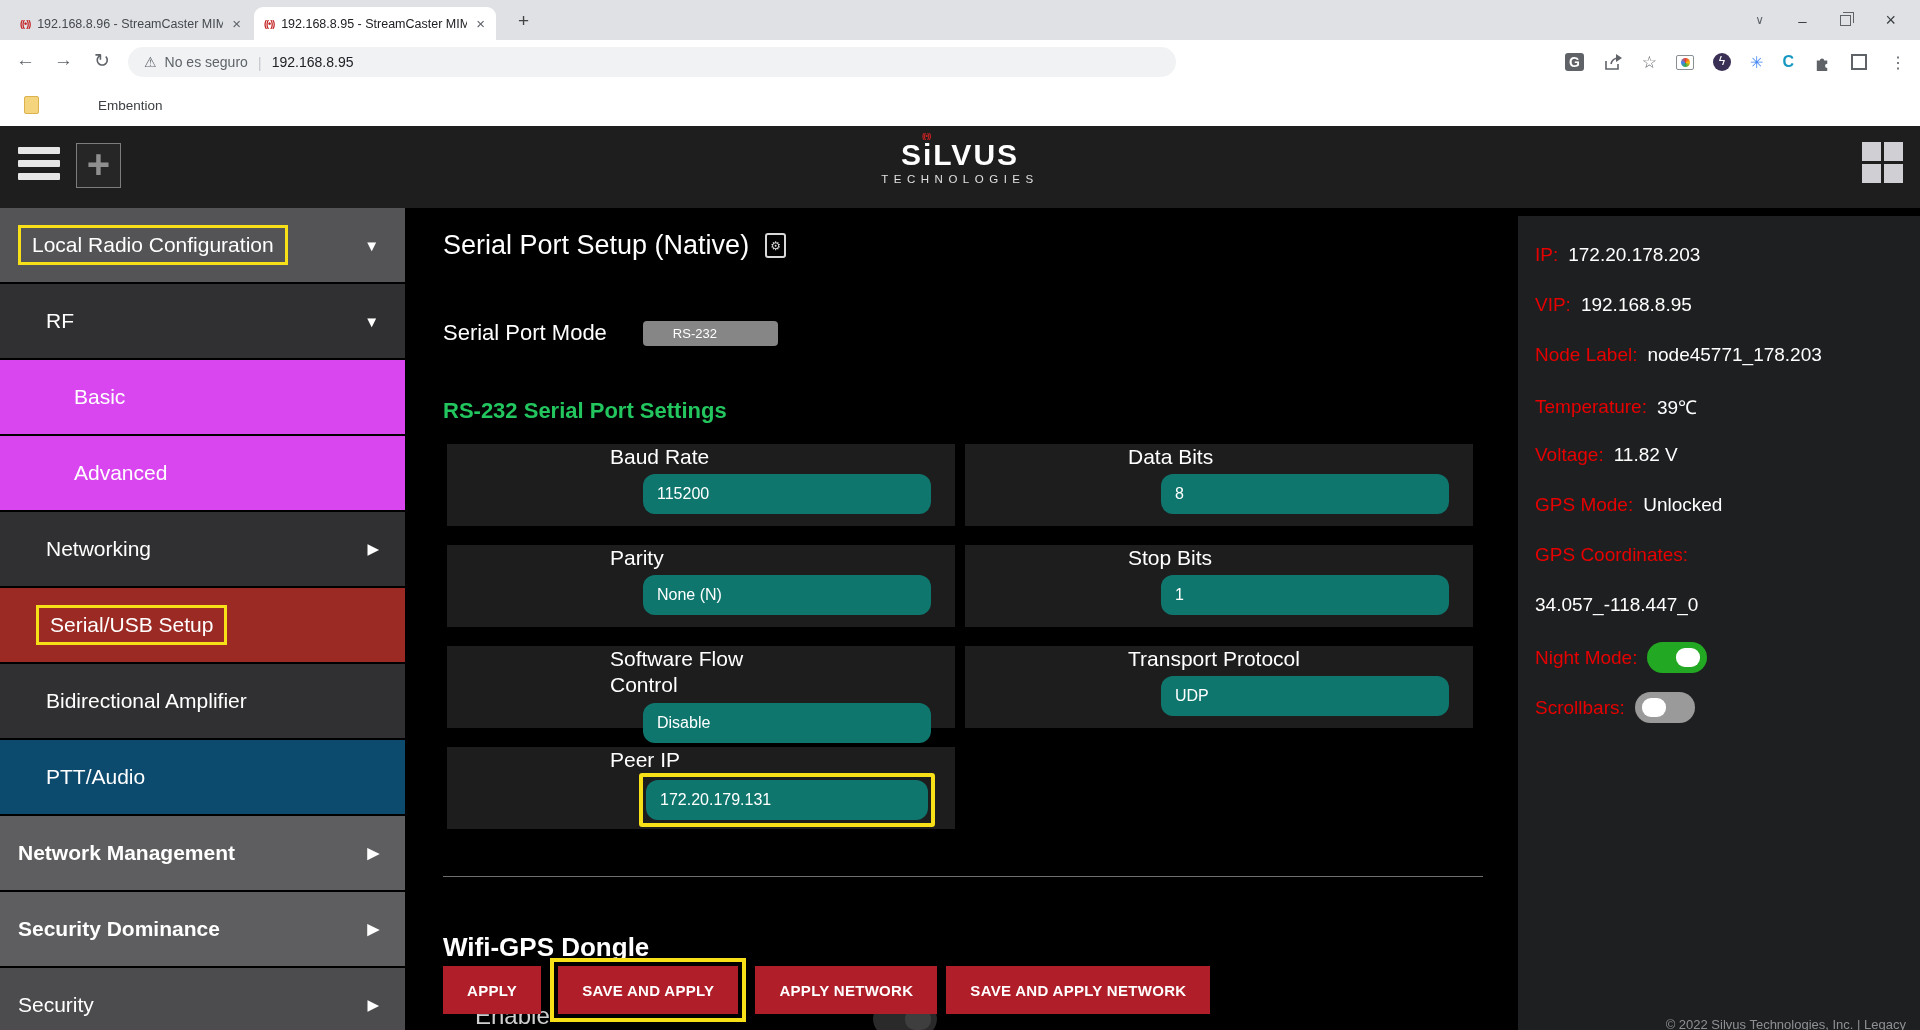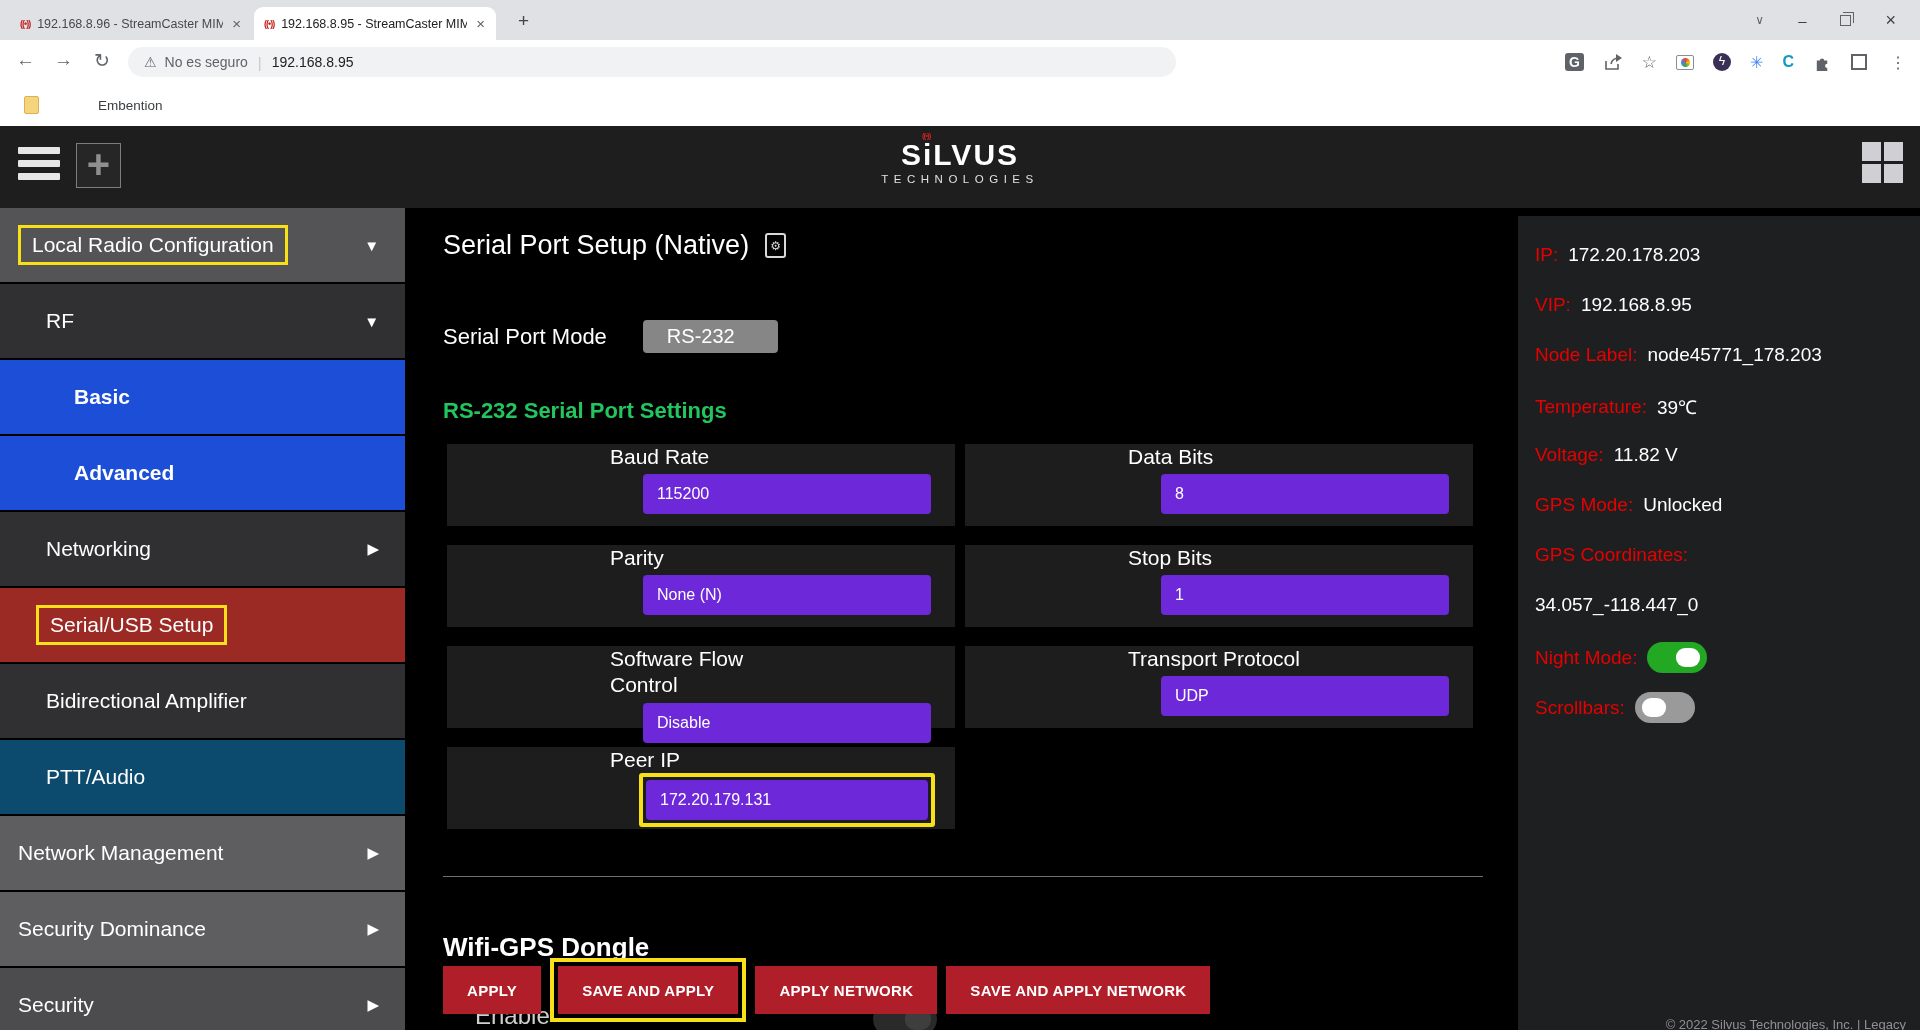--- a/index.html
+++ b/index.html
@@ -57,40 +57,40 @@
   .logo-antenna { position:absolute; left:21px; top:-7px; font-size:8px; font-weight:bold; letter-spacing:-1px; color:#c42222; }
   .logo-sub { font-size:11.5px; letter-spacing:5.5px; color:#e0e0e0; margin-top:1px; }
   .grid-ic { position:absolute; right:17px; top:16px; width:41px; height:41px; display:grid; grid-template-columns:19px 19px; grid-template-rows:19px 19px; gap:3px; }
   .grid-ic i { background:#cfcfd4; }
 
   
   .sidebar { position:absolute; left:0; top:82px; width:405px; display:flex; flex-direction:column; gap:2px; }
   .srow { height:74px; display:flex; align-items:center; color:#fff; font-size:21px; position:relative; }
   .srow .arrow { position:absolute; right:26px; font-size:15px; color:#fff; }
   .lvl1 { padding-left:18px; } .lvl2 { padding-left:46px; } .lvl3 { padding-left:74px; }
-  .bg-top { background:#545456; } .bg-sub { background:#303032; } .bg-deep { background:#1d4ed8;font-weight:bold; }
-  .bg-mid { background:#5e5e60; } .bg-low { background:#4c4c4e; } .bg-ptt { background:#0c4a6e; }
+  .bg-top { background:#545456; } .bg-sub { background:#303032; } .bg-deep { background:#d946ef; }
+  .bg-mid { background:#5e5e60;font-weight:bold; } .bg-low { background:#4c4c4e; } .bg-ptt { background:#0c4a6e; }
   .bg-red { background:#9a2a23; }
   .ylw-box { display:inline-block; border:3px solid #f7e017; padding:5px 11px; }
 
   
   .main-title { position:absolute; left:443px; top:104px; display:flex; align-items:center; gap:16px; color:#fff; font-size:27px; }
   .help-ic { width:21px; height:25px; border:2px solid #d8d8d8; border-radius:3px; color:#d8d8d8; font-size:12px;
              display:flex; align-items:center; justify-content:center; }
   .mode-row { position:absolute; left:443px; top:194px; display:flex; align-items:center; gap:36px; }
   .mode-label { color:#fff; font-size:22px; }
-  .mode-chip { background:#868686; color:#fff; font-size:20px; padding:5px 24px; border-radius:4px; min-width:135px; }
+  .mode-chip { background:#868686; color:#fff; font-size:13px; padding:5px 30px; border-radius:4px; min-width:135px; }
   .section-head { position:absolute; left:443px; top:272px; color:#22c55e; font-size:22px; font-weight:bold; }
 
   .cards { position:absolute; left:447px; top:318px; display:grid; grid-template-columns:508px 508px; column-gap:10px; row-gap:19px; }
   .card { height:82px; background:#1d1d1d; display:flex; align-items:center; padding:0 20px 0 28px;flex-direction:column; }
   .card-label { width:190px; color:#fff; font-size:21px; line-height:1.25; }
   .val-outer { margin-left:auto; width:296px; border:4px solid transparent; border-radius:3px; }
   .card.hl .val-outer { border-color:#f7e017; padding:3px; }
-  .val { height:40px; background:#6d28d9; border-radius:4px; color:#fff; font-size:16px; display:flex; align-items:center; padding:0 14px; }
+  .val { height:40px; background:#0f766e; border-radius:12px; color:#fff; font-size:16px; display:flex; align-items:center; padding:0 14px; }
 
   .rule { position:absolute; left:443px; top:750px; width:1040px; height:1px; background:#6f6f6f; }
   .wifi-head { position:absolute; left:443px; top:806px; color:#fff; font-size:26px; font-weight:bold; z-index:1; }
   .btn-bar { position:absolute; left:443px; top:832px; display:flex; align-items:center; gap:9px; z-index:2; }
   .red-btn { height:48px; background:#b01f29; color:#fff; font-size:15px; font-weight:bold; letter-spacing:.3px;
              display:flex; align-items:center; padding:0 24px; white-space:nowrap; }
   .ylw-wrap { border:4px solid #f7e017; padding:4px; }
   .enable-label { position:absolute; left:475px; top:876px; color:#cfcfcf; font-size:24px; z-index:1; }
   .enable-toggle { position:absolute; left:873px; top:876px; width:64px; height:34px; background:#2a2a2a; border-radius:17px; z-index:1; }
   .enable-toggle i { position:absolute; right:6px; top:6px; width:26px; height:22px; background:#3e3e3e; border-radius:10px; }

